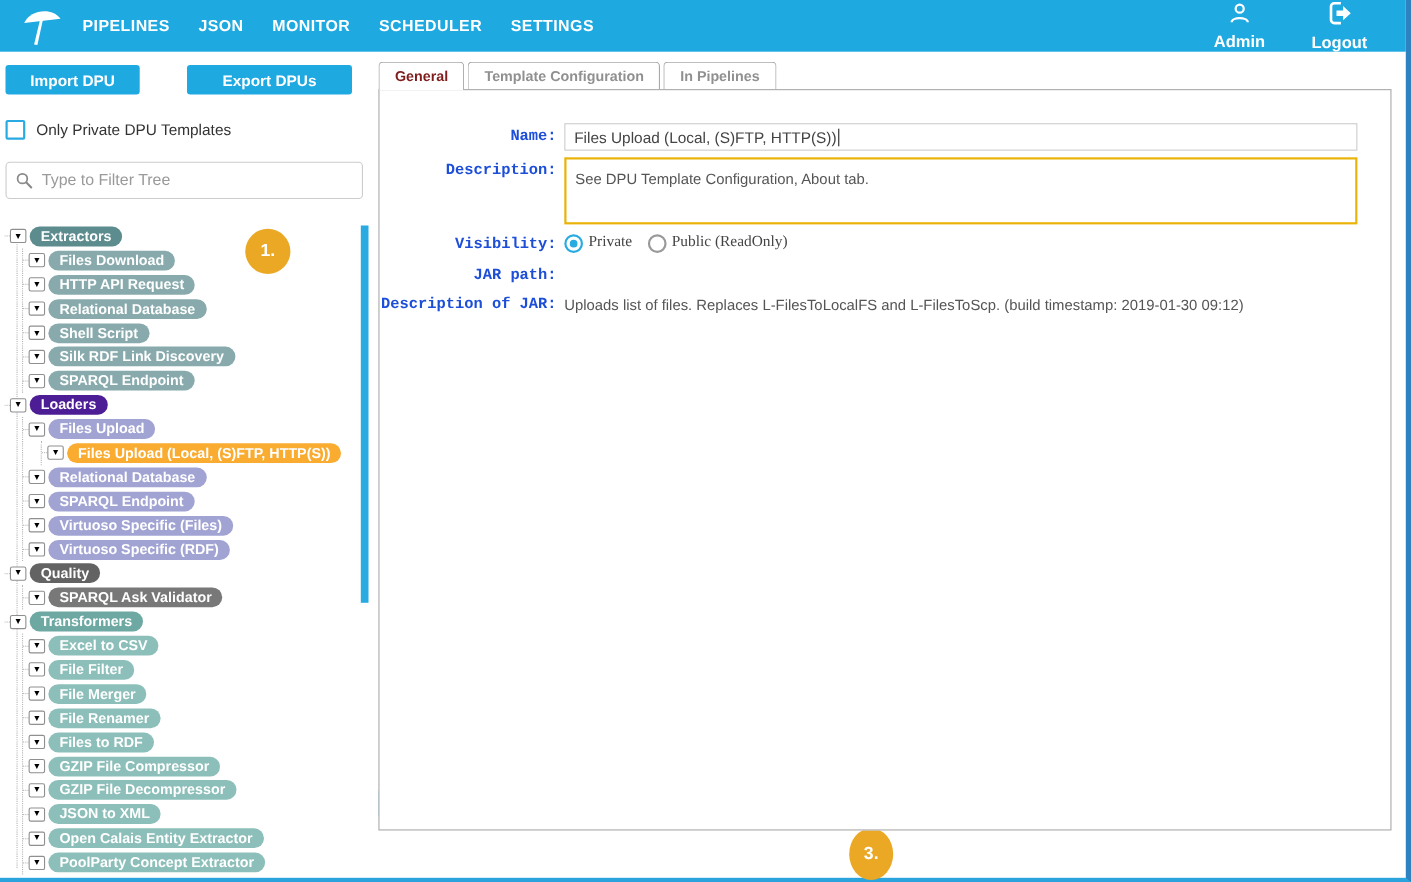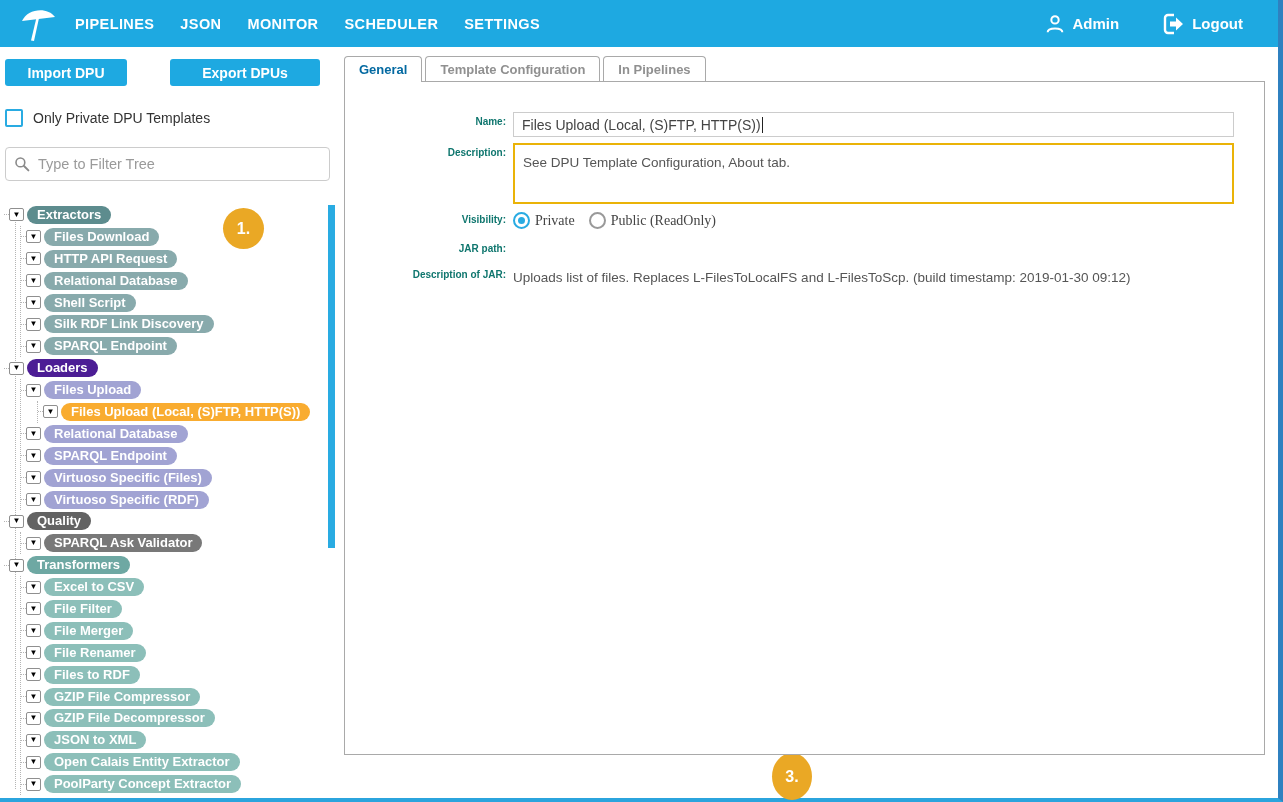--- a/index.html
+++ b/index.html
@@ -7,21 +7,21 @@
     font-family:"Liberation Sans", sans-serif; }
   .window { position:relative; width:1283px; height:802px; background:#fff;
     border-right:5px solid #2f81c0; border-bottom:4px solid #2ba4dd; }
 
   
   .header { position:absolute; left:0; top:0; width:100%; height:47px; background:#1ea9e1; }
   .logo { position:absolute; left:18px; top:4px; width:40px; height:40px; }
   .nav { position:absolute; left:75px; top:0; height:47px; display:flex; align-items:center; gap:26px; }
   .nav-item { color:#fff; font-size:14.5px; font-weight:700; letter-spacing:.4px; cursor:pointer; }
   .header-right { position:absolute; right:35px; top:0; height:47px; display:flex; align-items:center; gap:42px; }
-  .hr-item { display:flex; align-items:center; gap:7px; color:#fff; font-size:15px; font-weight:700; cursor:pointer; }
+  .hr-item { display:flex; align-items:center; gap:7px; color:#fff; font-size:15px; font-weight:700; cursor:pointer;flex-direction:column; }
 
   
   .sidebar { position:absolute; left:0; top:47px; width:340px; height:750px; }
   .side-btn { position:absolute; height:27px; background:#1ea9e1; color:#fff; border:none;
     border-radius:3px; font-size:14px; font-weight:700; font-family:inherit; cursor:pointer; }
   .btn-import { left:5px; top:12px; width:122px; }
   .btn-export { left:170px; top:12px; width:150px; }
   .chk-row { position:absolute; left:5px; top:62px; display:flex; align-items:center; gap:10px; }
   .checkbox { width:18px; height:18px; border:2px solid #29abe2; border-radius:2px; background:#fff; cursor:pointer; }
   .chk-label { font-size:14px; color:#333; }
@@ -50,25 +50,25 @@
   .qual-p { background:#636363; } .qual-c { background:#787878; }
   .trans-p { background:#6ea8a3; } .trans-c { background:#8cbfb9; }
   .sel { background:#f9ac30; }
   .tree-scroll { position:absolute; left:328px; top:158px; width:7px; height:343px; background:#29abe2; cursor:pointer; }
 
   
   .main { position:absolute; left:344px; top:47px; width:921px; height:755px; }
   .tabs { position:relative; display:flex; gap:3px; padding-top:9px; height:34px; z-index:2; }
   .tab { border:1px solid #a9a9a9; border-bottom:none; border-radius:4px 4px 0 0; background:#fff;
     font-size:13px; font-weight:700; color:#909090; padding:5px 14px 4px; cursor:pointer; }
-  .tab.active { color:#0369a1; padding-bottom:5px; margin-bottom:-1px; }
+  .tab.active { color:#7f1d1d; padding-bottom:5px; margin-bottom:-1px; }
   .panel { position:relative; width:921px; height:674px; border:1px solid #a9a9a9; background:#fff; z-index:1; }
 
   .frow { position:absolute; left:0; display:flex; width:100%; }
-  .flabel { width:161px; text-align:right; font-size:10px; font-weight:700; color:#0f766e; padding-top:4px; flex:0 0 161px; }
+  .flabel { width:161px; text-align:right; font-size:14px; font-weight:700; color:#1d4ed8; padding-top:4px; flex:0 0 161px;font-family:Liberation Mono, monospace; }
   .fval { margin-left:7px; }
   .name-input { width:721px; height:25px; border:1px solid #ccc; display:flex; align-items:center;
     padding:0 8px; font-size:14px; color:#444; cursor:text; }
   .caret { display:inline-block; width:1px; height:16px; background:#222; margin-left:1px; }
   .desc-box { width:721px; height:61px; border:2px solid #eab308; padding:10px 8px 0; font-size:13.5px; color:#555; cursor:text; }
   .radio-group { display:flex; align-items:center; gap:14px; padding-top:2px; }
   .radio-opt { display:flex; align-items:center; gap:5px; cursor:pointer;font-family:Liberation Serif, serif; }
   .radio { width:17px; height:17px; border-radius:50%; background:#fff; position:relative; }
   .radio.on { border:2px solid #29abe2; }
   .radio.on::after { content:""; position:absolute; left:3px; top:3px; width:7px; height:7px;

